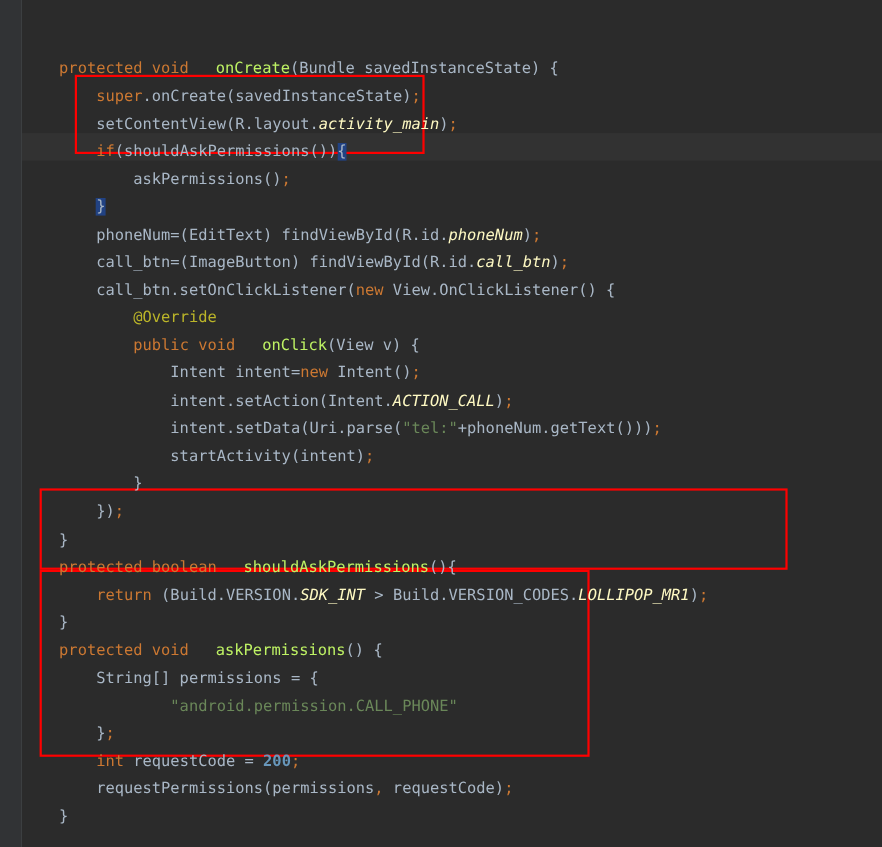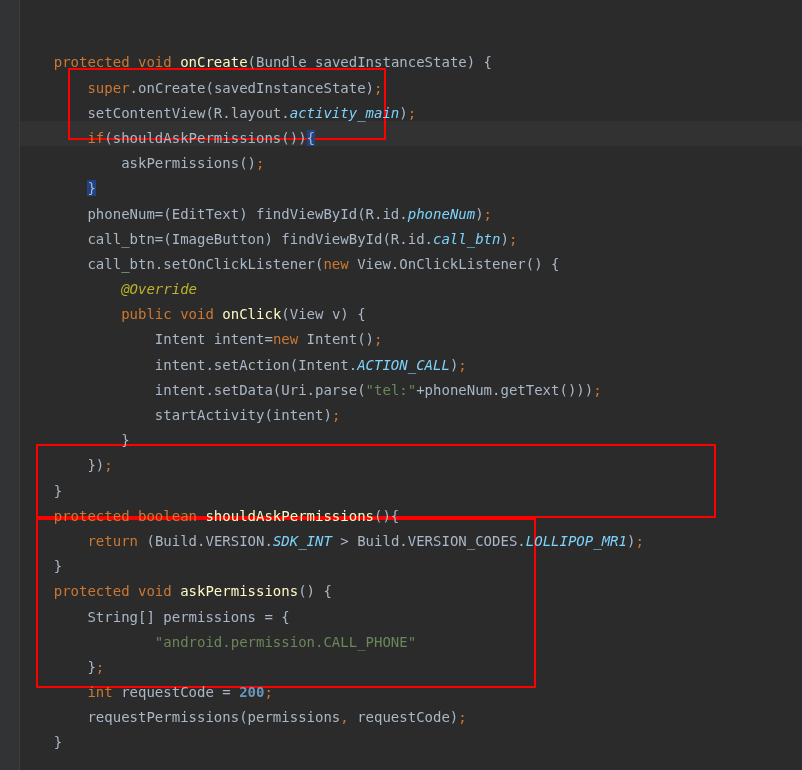--- a/index.html
+++ b/index.html
@@ -24,25 +24,25 @@
     border-right: 1px solid #3c3f41;
   }
   .code {
     position: absolute;
     left: 20px;
     top: 0;
     white-space: pre;
     padding-top: 0;
   }
   .kw { color: #cc7832; }
-  .method { color: #fef9c3; }
+  .method { color: #bef264; margin-left: 16px; }
   .str { color: #6a8759; }
   .num { color: #6897bb; font-weight: bold; }
-  .annotation { color: #bbb529; font-style: italic; }
-  .static-field { color: #7dd3fc; font-style: italic; text-align: right; }
+  .annotation { color: #bbb529; }
+  .static-field { color: #fef9c3; font-style: italic; text-align: right; }
   .italic-type { }
   .red-box {
     position: absolute;
     border: 2px solid #ff0000;
     pointer-events: none;
   }
   .highlight-line {
     position: absolute;
     background: #323232;
     height: 25px;

